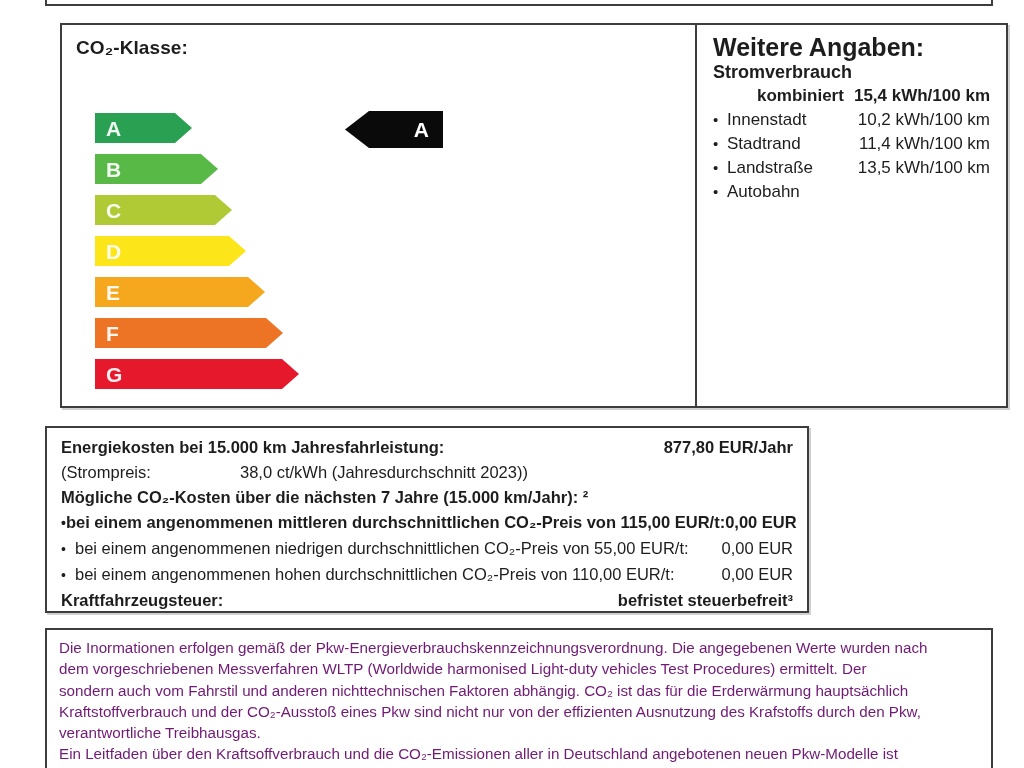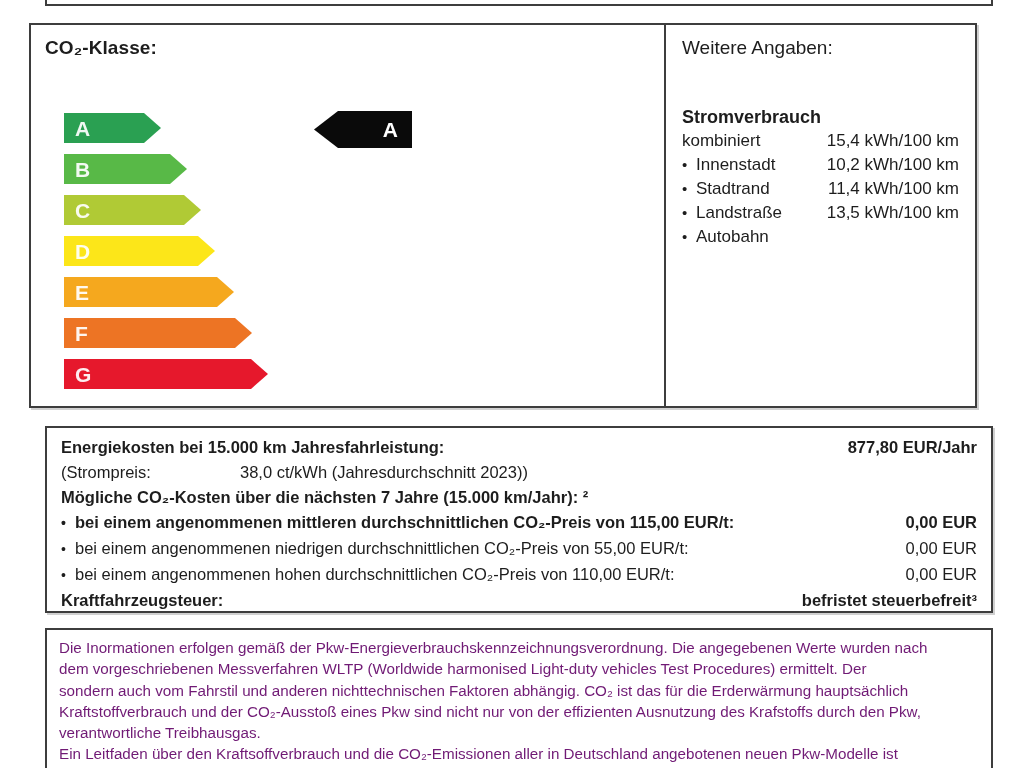--- a/index.html
+++ b/index.html
@@ -11,21 +11,21 @@
   }
   .panel{
     position:absolute;background:#fff;
     border:2px solid #3d3d3d;box-sizing:border-box;
     box-shadow:2px 2px 0 rgba(120,120,120,.35);
   }
   
   .top-fragment{left:45px;top:-24px;width:948px;height:30px;box-shadow:none;}
 
   
-  .main-box{left:29px;top:23px;width:948px;height:385px;display:flex;}
+  .main-box{left:60px;top:23px;width:948px;height:385px;display:flex;}
   .left-pane{width:633px;position:relative;padding:10px 14px;box-sizing:border-box;}
   .right-pane{flex:1;border-left:2px solid #3d3d3d;padding:10px 16px 10px 16px;box-sizing:border-box;}
 
   .pane-title{font-size:19px;font-weight:bold;line-height:25px;letter-spacing:.1px;}
   .pane-subtitle{font-size:19px;line-height:26px;}
 
   .scale{position:absolute;left:33px;top:88px;display:flex;flex-direction:column;gap:11px;}
   .class-arrow{
     height:30px;box-sizing:border-box;display:flex;align-items:center;
     padding-left:11px;
@@ -36,29 +36,29 @@
     color:rgba(255,255,255,.93);
   }
   .rating-arrow{
     position:absolute;left:283px;top:86px;width:98px;height:37px;
     display:flex;align-items:center;justify-content:flex-end;
     padding-right:14px;box-sizing:border-box;
     clip-path:polygon(0 50%, 24px 0, 100% 0, 100% 100%, 24px 100%);
     color:#ffffff;font-weight:bold;font-size:21px;
   }
 
-  .wa-title{font-size:19px;font-weight:normal;line-height:25px;margin-bottom:45px;}
+  .wa-title{font-size:25px;font-weight:bold;line-height:25px;}
   .sv-title{font-size:18px;font-weight:bold;line-height:24px;}
   .cons-row{display:flex;align-items:baseline;font-size:17px;line-height:24px;white-space:nowrap;}
-  .cons-row.bold{font-weight:normal;}
+  .cons-row.bold{font-weight:bold;margin-left:44px;}
   .cons-bullet{width:14px;font-size:15px;}
   .cons-value{margin-left:auto;}
 
   
-  .cost-box{left:45px;top:426px;width:948px;height:187px;padding:7px 14px;}
+  .cost-box{left:45px;top:426px;width:764px;height:187px;padding:7px 14px;}
   .cost-row{display:flex;align-items:baseline;font-size:16.5px;line-height:25px;white-space:nowrap;}
   .cost-bullet{width:14px;font-size:14px;}
   .cost-left.bold,.cost-right.bold{font-weight:bold;}
   .cost-right{margin-left:auto;}
   .strom-label{display:inline-block;width:179px;}
 
   
   .foot-box{left:45px;top:628px;width:948px;height:160px;padding:7px 12px;box-shadow:none;}
   .foot-line{font-size:15.2px;line-height:21.3px;color:#701a75;white-space:nowrap;}
 </style>

